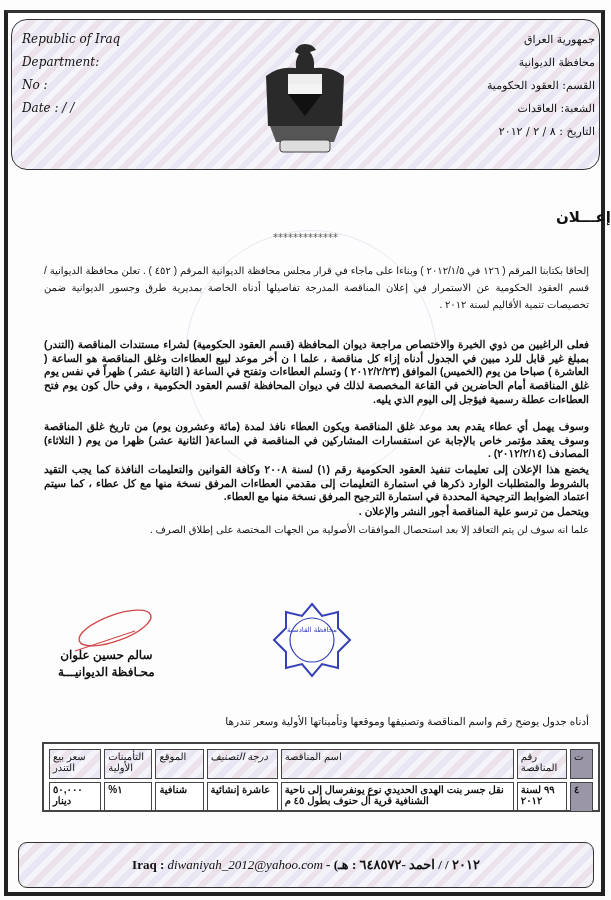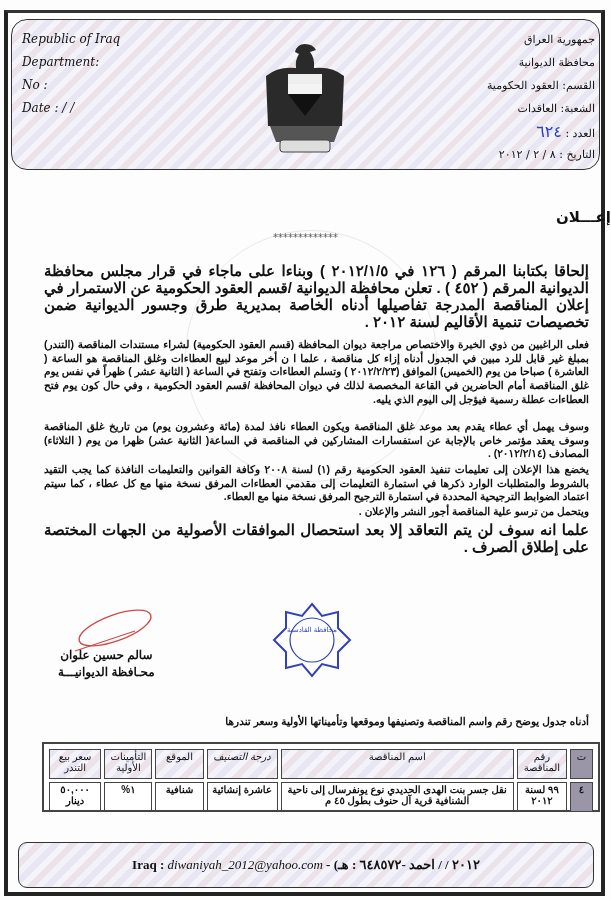--- a/index.html
+++ b/index.html
@@ -23,29 +23,29 @@
   }
   .hdr-left { position:absolute; left:22px; top:28px; font-family:"DejaVu Serif", serif; font-style:italic; font-size:12px; }
   .hdr-left div { height:23px; line-height:23px; }
   .hdr-right { position:absolute; right:16px; top:28px; direction:rtl; text-align:right; font-size:11px; font-family:"DejaVu Serif", serif; }
   .hdr-right div { height:23px; line-height:23px;margin-left:36px; }
   .hand { color:#2b3fbf; font-size:16px; font-family:"DejaVu Sans", sans-serif; }
   .emblem { position:absolute; left:250px; top:40px; width:110px; height:120px; }
   .announce-title { position:absolute; left:0; width:611px; top:208px; text-align:right; font-size:15px; font-weight:bold; }
   .stars { position:absolute; left:0; width:611px; top:232px; text-align:center; font-size:10px; color:#555; letter-spacing:0; }
   .para { position:absolute; left:44px; width:545px; direction:rtl; text-align:justify; font-family:"Liberation Sans", sans-serif; }
-  .p-bold { font-weight:bold; font-size:15px; line-height:17px; }
+  .p-bold { font-weight:normal; font-size:10px; line-height:17px; }
   .p-small { font-size:10.5px; line-height:13.7px; font-weight:bold; }
   .sig { position:absolute; left:58px; top:647px; direction:rtl; text-align:center; font-weight:bold; font-size:12px; line-height:17px; font-family:"Liberation Sans", sans-serif; }
   .sig-scribble { position:absolute; left:60px; top:606px; width:95px; height:50px; }
   .seal { position:absolute; left:272px; top:602px; width:80px; height:76px; }
-  .table-intro { position:absolute; right:22px; top:715px; direction:rtl; font-size:10.5px; font-weight:bold; font-family:"Liberation Sans", sans-serif;margin-left:48px; }
+  .table-intro { position:absolute; right:22px; top:715px; direction:rtl; font-size:10.5px; font-weight:normal; font-family:"Liberation Sans", sans-serif;margin-left:48px; }
   .tbl-wrap { position:absolute; left:42px; top:742px; width:558px; height:70px; border:2px solid #444; box-sizing:border-box; padding:2px; background:#fff; }
   table { width:100%; border-collapse:separate; border-spacing:3px; direction:rtl; font-family:"Liberation Sans", sans-serif; font-size:10px; }
-  td, th { border:1.5px solid #444; padding:1px 3px; vertical-align:top; text-align:center; }
+  td, th { border:1.5px solid #444; padding:1px 3px; vertical-align:top; text-align:left; }
   th { font-weight:normal; height:26px; }
   td { height:26px; font-weight:bold; }
   th.dark { background:#9a96a8; }
   .footer-box {
     position:absolute; left:18px; top:842px; width:576px; height:46px;
     border:1.5px solid #333; border-radius:9px; box-sizing:border-box;
   }
   .footer-text { position:absolute; left:0; width:100%; top:14px; text-align:center; font-family:"Liberation Serif", serif; font-size:13px; font-weight:bold; }
   .footer-text i { font-weight:normal; }
   .watermark { position:absolute; left:185px; top:230px; width:250px; height:250px; border-radius:50%; border:1px solid #e2e0ee; opacity:0.8; }
@@ -71,24 +71,20 @@
   <path d="M38 54 h34 l-17 22z" fill="#111"></path>
   <path d="M20 86 h70 l-6 16 h-58z" fill="#555"></path>
   <rect x="30" y="100" width="50" height="12" rx="3" fill="#ddd" stroke="#444"></rect>
 </svg>
 
 <div class="hdr-right">
   <div>جمهورية العراق</div>
   <div>محافظة الديوانية</div>
   <div>القسم: العقود الحكومية</div>
   <div>الشعبة: العاقدات</div>
-  <div>
-    <span>العدد :</span>
-    <span class="hand">٦٢٤</span>
-  </div>
   <div>
     <span>التاريخ :</span>
     <span>٨ / ٢ / ٢٠١٢</span>
   </div>
 </div>
 
 <div class="watermark"></div>
 
 <div class="announce-title">إعـــلان</div>
 <div class="stars">*************</div>

